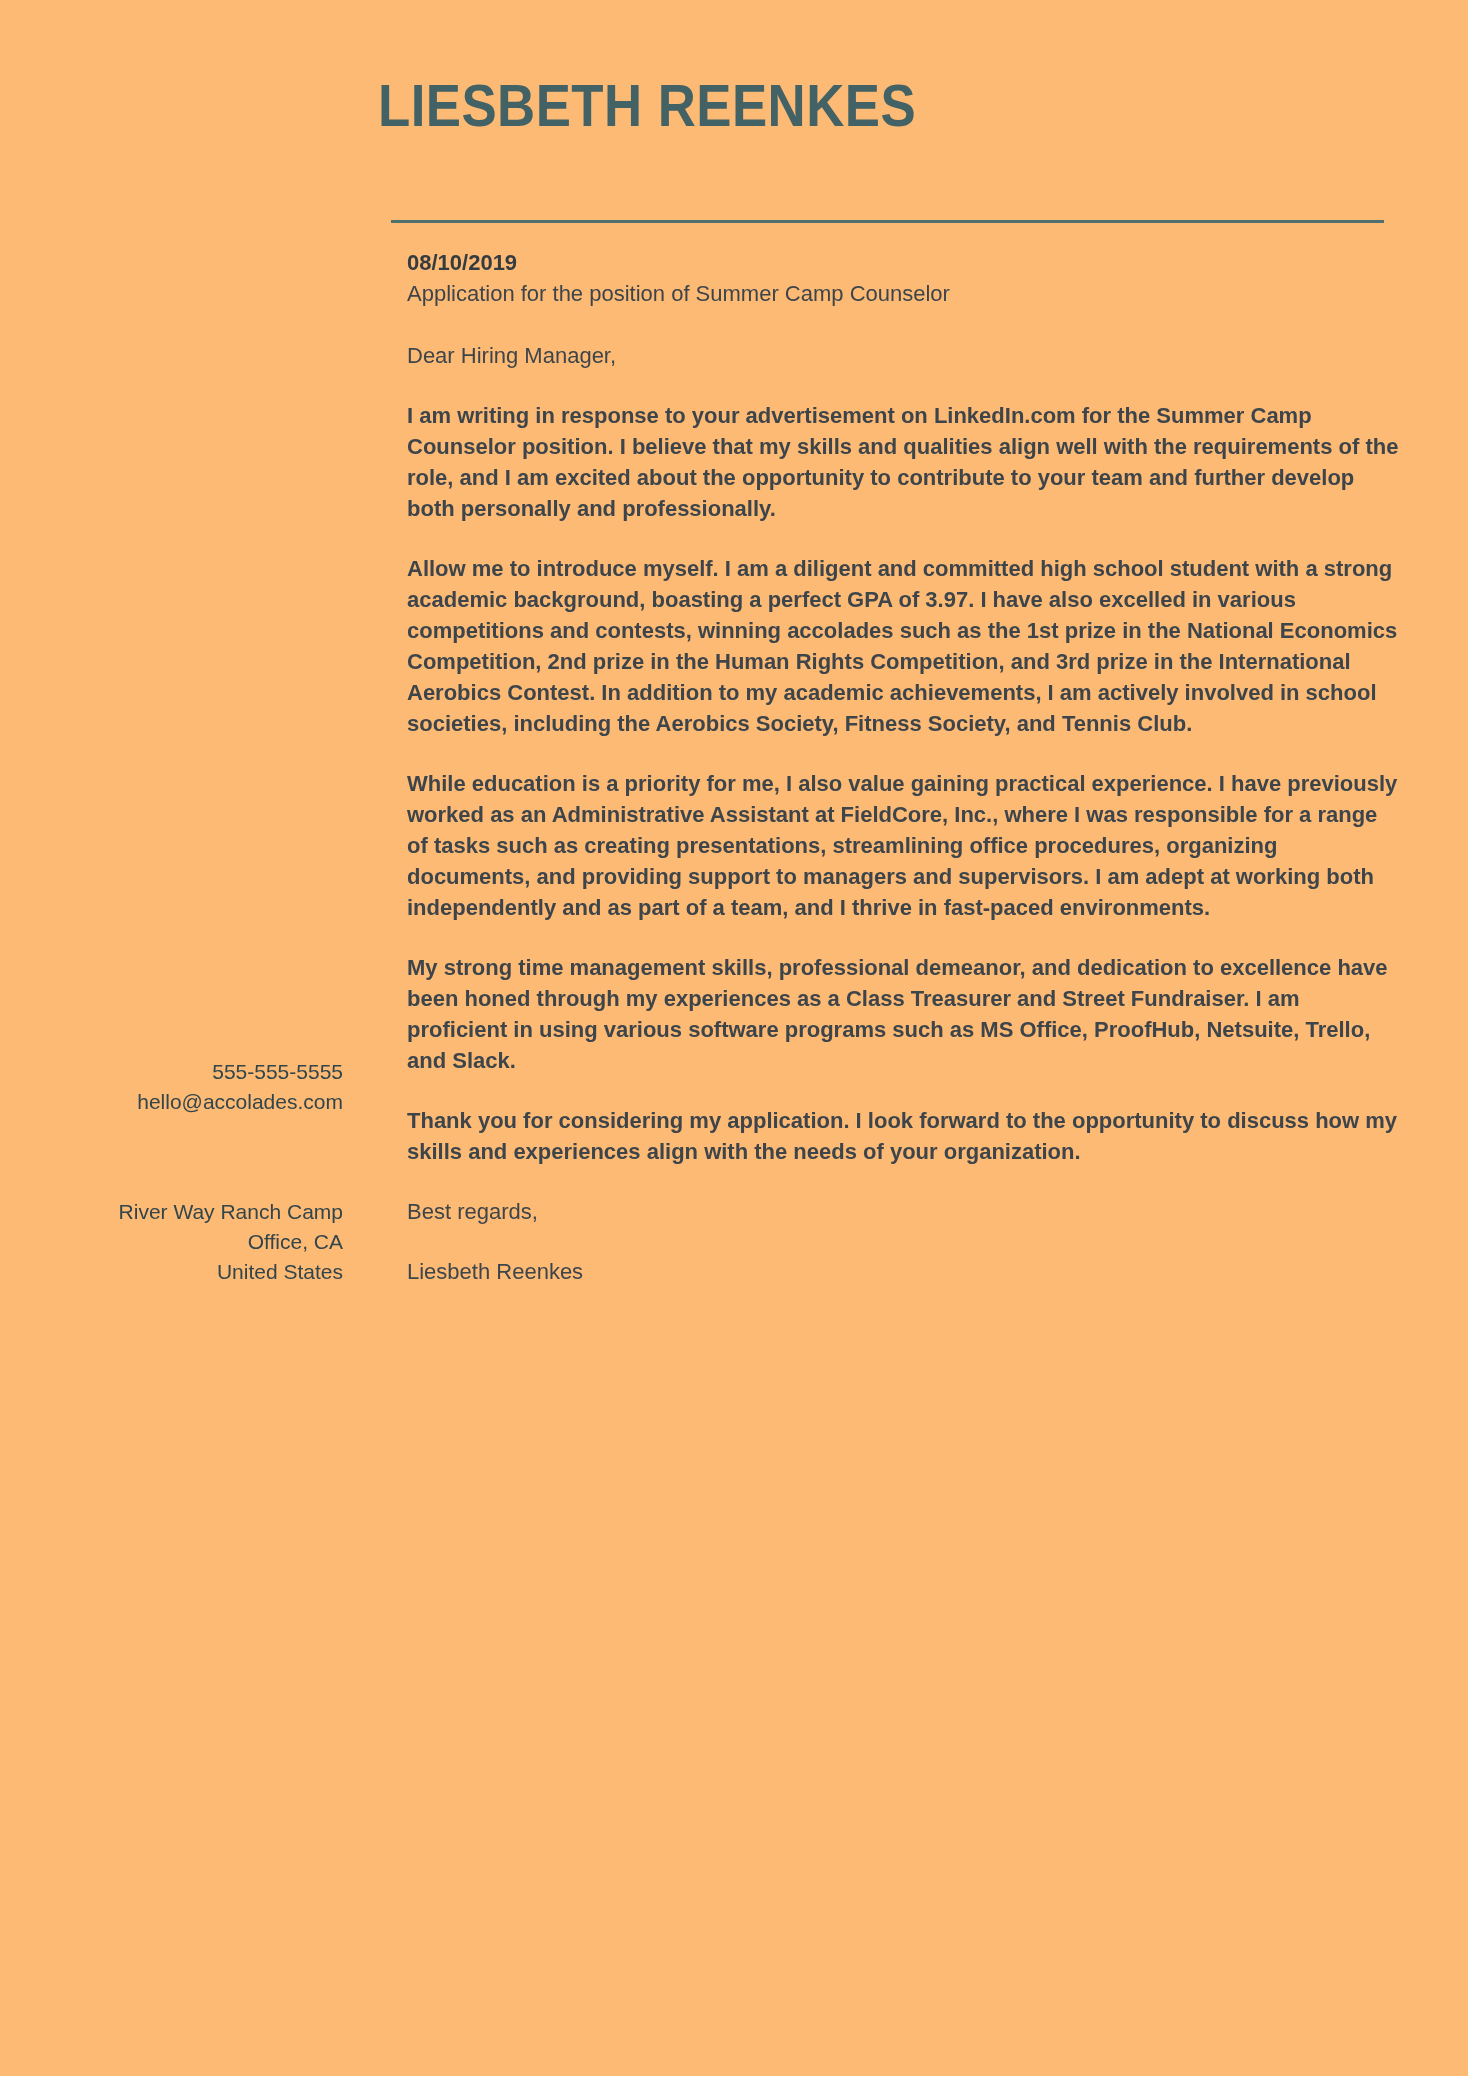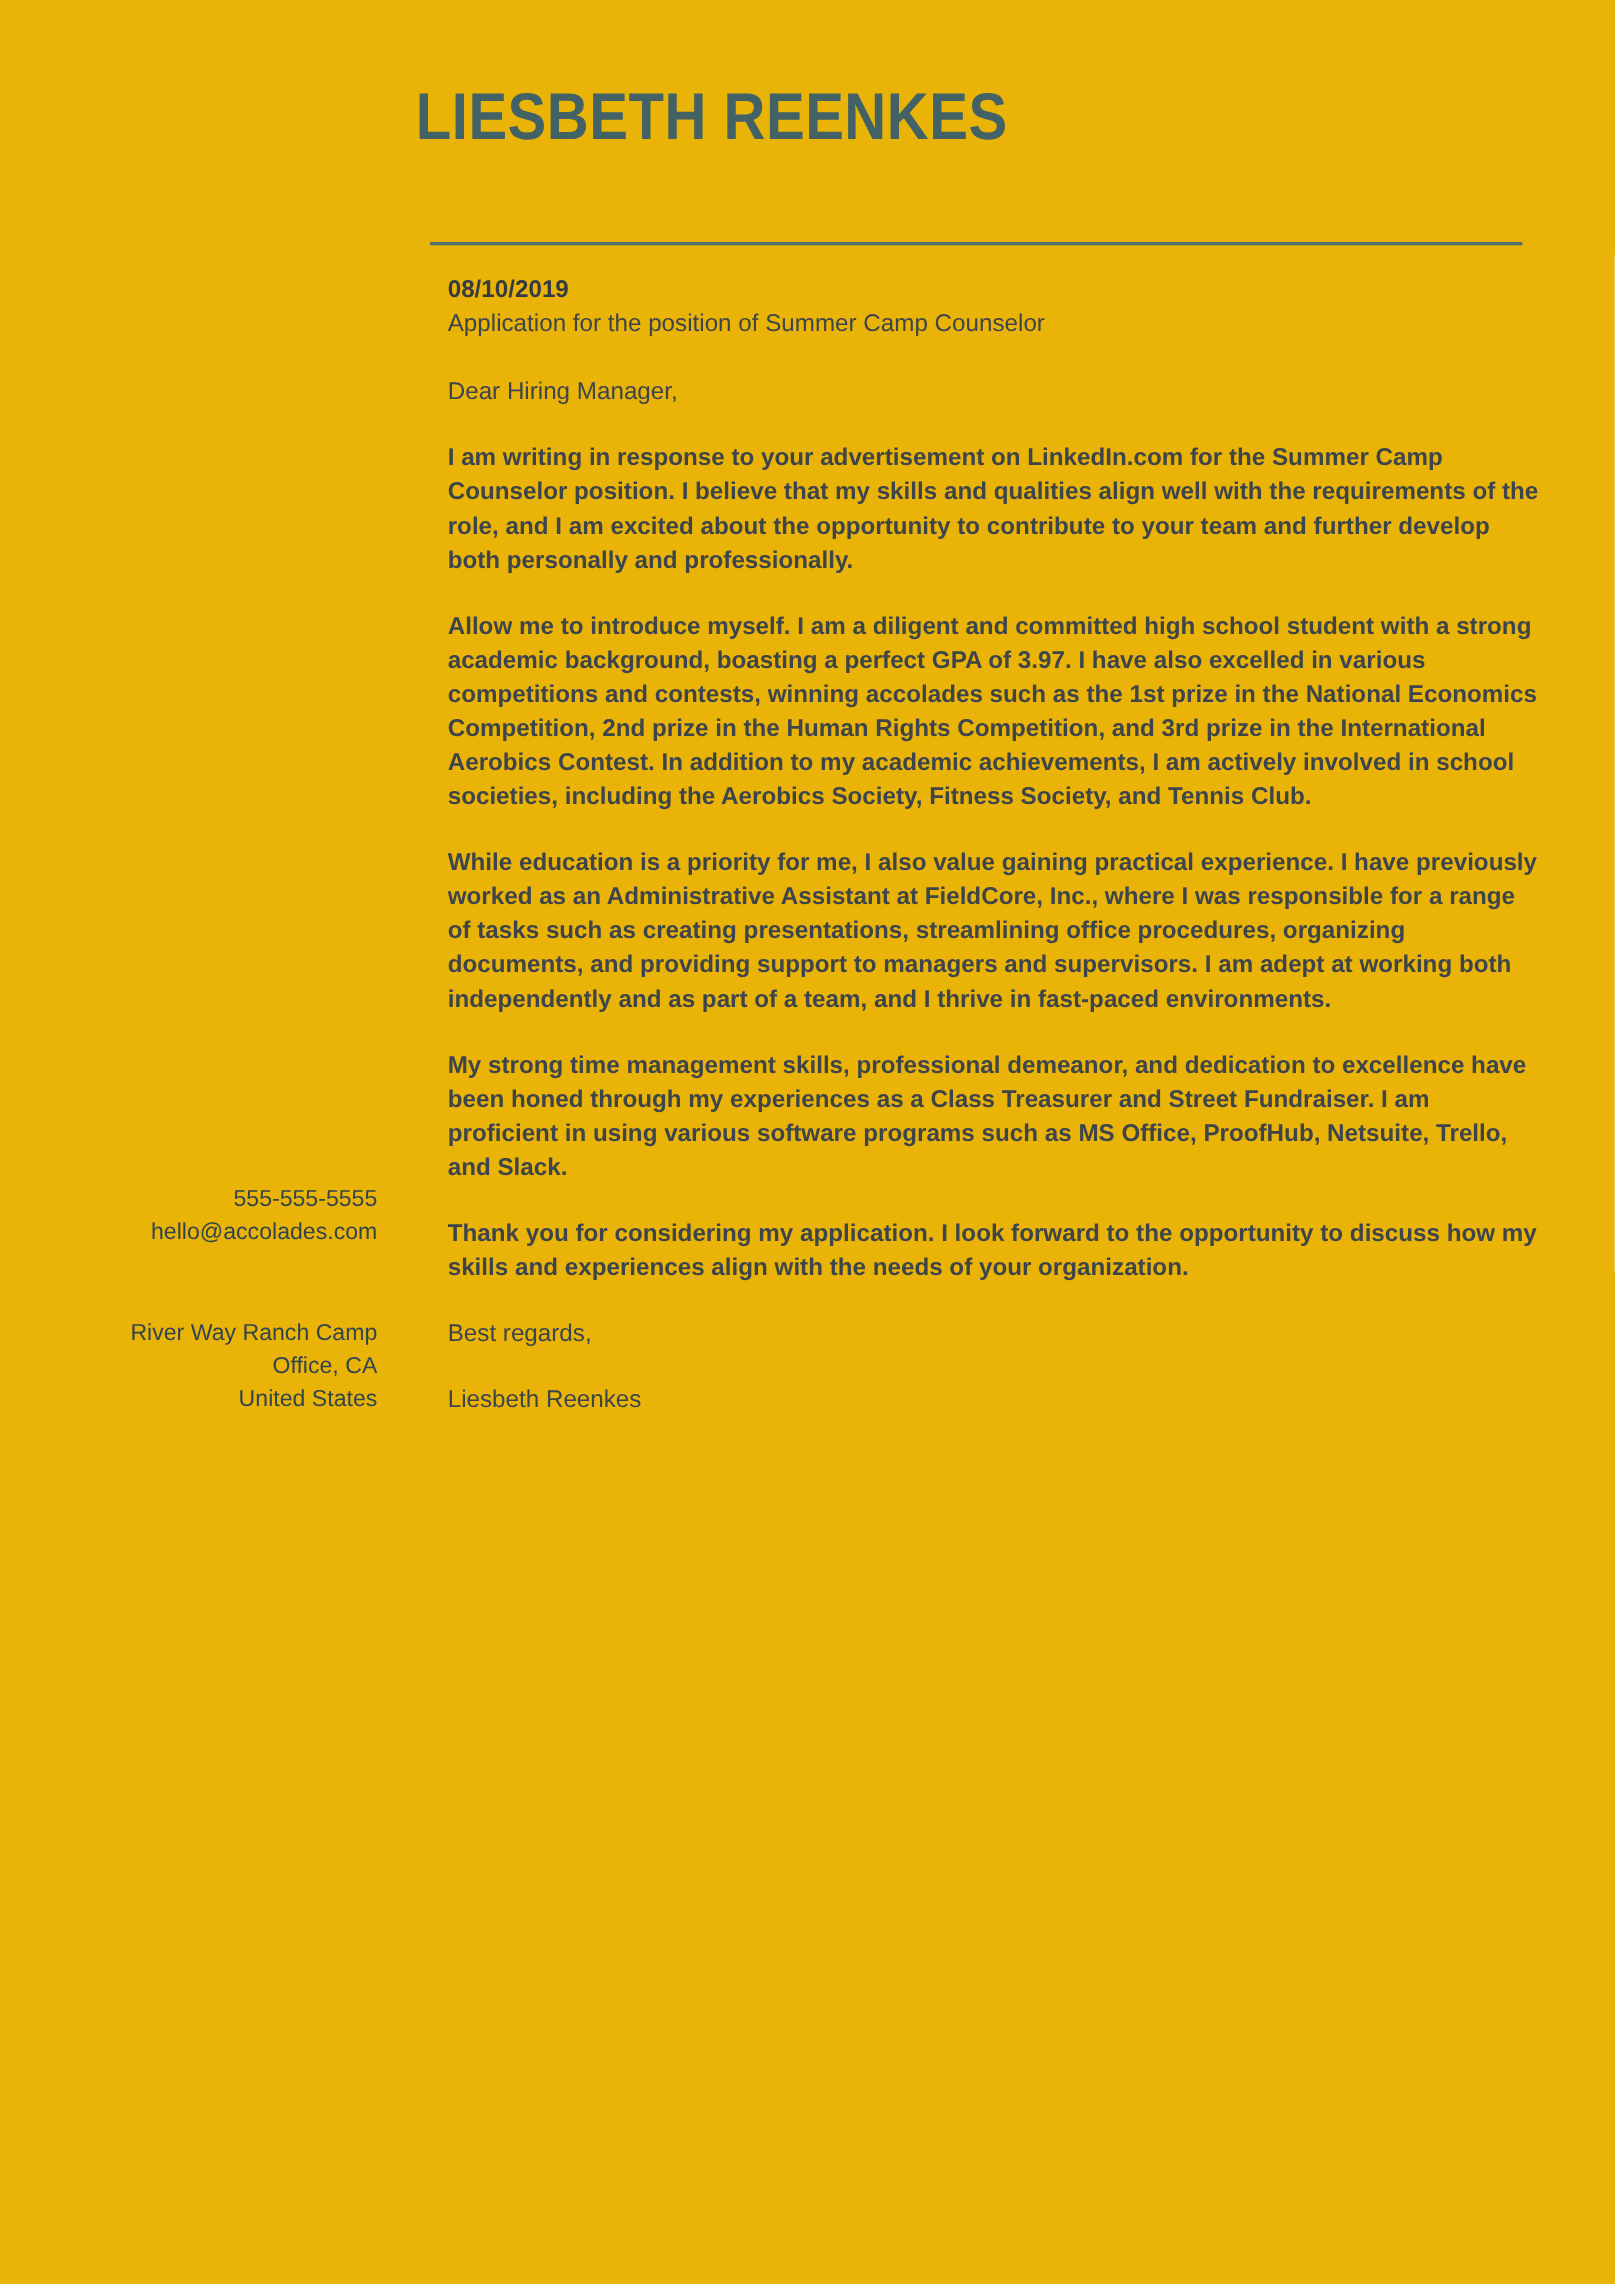--- a/index.html
+++ b/index.html
@@ -3,21 +3,21 @@
 <meta charset="utf-8">
 <style>
   * { margin: 0; padding: 0; box-sizing: border-box; }
   html, body { background: #ffffff; }
   body { font-family: "Liberation Sans", sans-serif; }
 
   .page {
     position: relative;
     width: 1468px;
     height: 2076px;
-    background: #eab308;
+    background: #fdba74;
     overflow: hidden;
   }
 
   .page-title {
     margin: 76px 0 0 378px;
     font-size: 60px;
     line-height: 60px;
     font-weight: 700;
     color: #436266;
     letter-spacing: 0.5px;
@@ -41,21 +41,21 @@
 
   .contact-col {
     flex: 0 0 343px;
     text-align: right;
     color: #32454b;
     font-size: 21px;
     line-height: 30px;
   }
 
   .contact-group { margin: 0; }
-  .address-group { margin-top: 62px; }
+  .address-group { margin-top: 80px; }
 
   .main-col {
     margin-left: 64px;
     width: 993px;
     color: #3d454b;
     font-size: 22px;
     line-height: 31px;
   }
 
   .letter-date {

